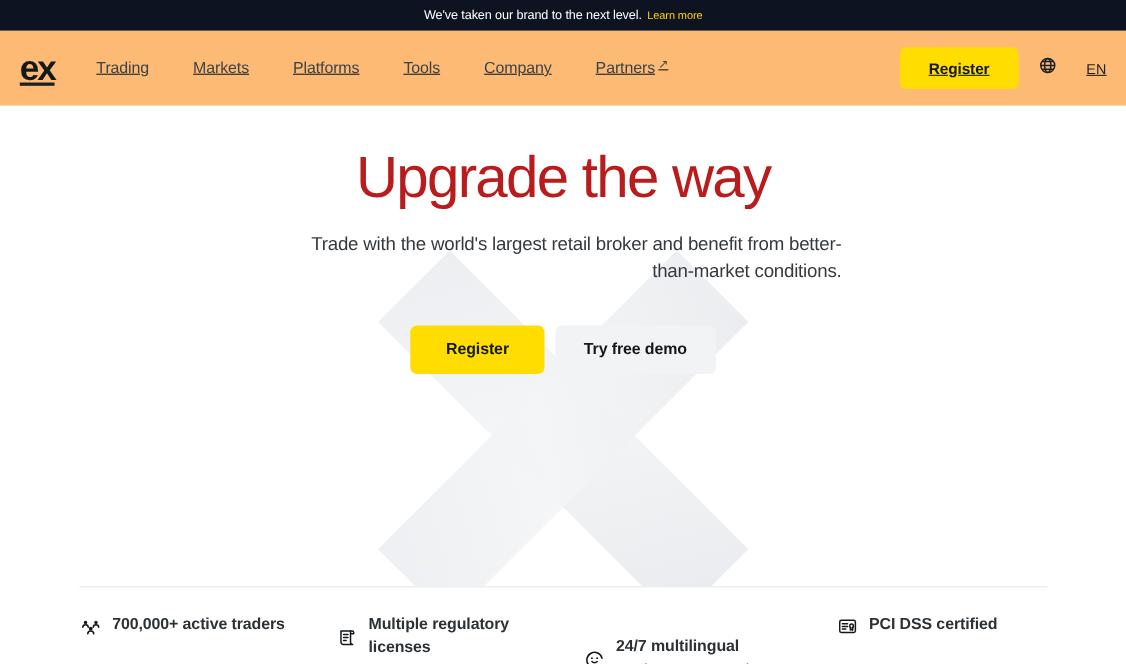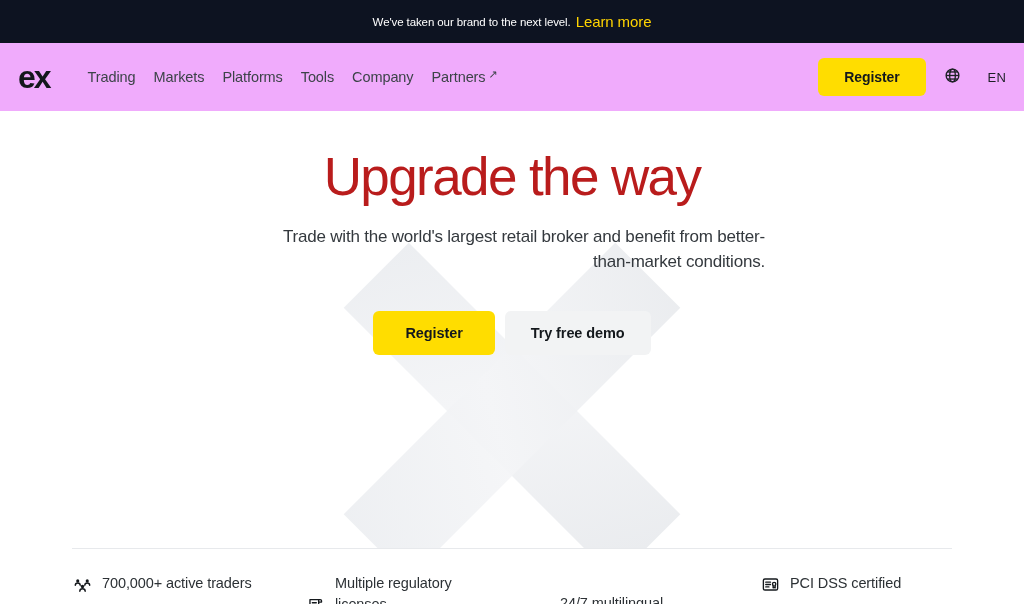--- a/index.html
+++ b/index.html
@@ -12,64 +12,65 @@
 
   body {
     font-family: "Liberation Sans", sans-serif;
     background: #ffffff;
     color: #1c2024;
     -webkit-font-smoothing: antialiased;
   }
 
   
   .announce {
-    height: 43px;
+    height: 28px;
     background: #0d1321;
     display: flex;
     align-items: center;
     justify-content: center;
     gap: 5px;
   }
   .announce-text {
     color: #ffffff;
     font-size: 11.5px;
     letter-spacing: -0.1px;
   }
   .announce-link {
     color: #ffd400;
-    font-size: 15px;
+    font-size: 10px;
     text-decoration: none;
     letter-spacing: -0.1px;
   }
 
   
   .header {
     height: 68px;
-    background: #f0abfc;
+    background: #fdba74;
     display: flex;
     align-items: center;
     padding: 0 16px 0 16px;
     position: relative;
     z-index: 5;
+    text-decoration: underline;
   }
   .logo {
     font-size: 32px;
     font-weight: 700;
     letter-spacing: -2px;
     color: #14181c;
     line-height: 1;
     margin-right: 38px;
     padding-left: 2px;
     cursor: pointer;
     user-select: none;
   }
   .nav {
     display: flex;
     align-items: center;
-    gap: 18px;
+    gap: 40px;
   }
   .nav-item {
     font-size: 14.5px;
     color: #3c4348;
     cursor: pointer;
     display: inline-flex;
     align-items: center;
     gap: 3px;
     white-space: nowrap;
     letter-spacing: -0.1px;
@@ -199,22 +200,23 @@
     background: #e7e9ec;
     width: 100%;
   }
   .features {
     display: flex;
     align-items: flex-start;
     padding-top: 24px;
   }
   .feature {
     display: flex;
-    align-items: flex-end;
+    align-items: center;
     gap: 10px;
+    font-weight: bold;
   }
   .feature:nth-child(1) { width: 233px; }
   .feature:nth-child(2) { width: 225px; }
   .feature:nth-child(3) { width: 230px; margin-top: 20px; }
   .feature:nth-child(4) { width: auto; }
   .feature-icon {
     flex: 0 0 auto;
     width: 20px;
     height: 20px;
     display: flex;

